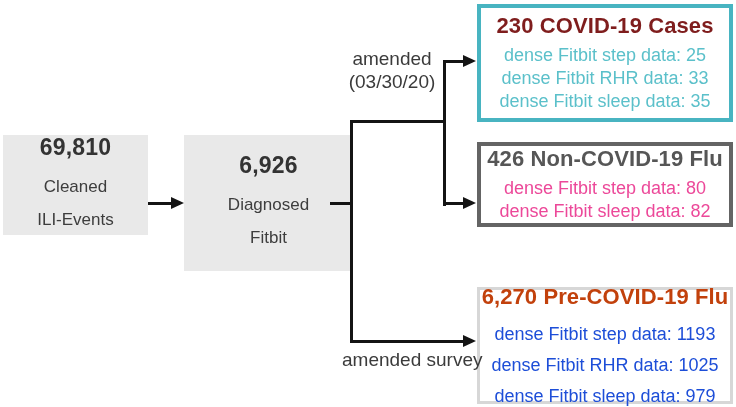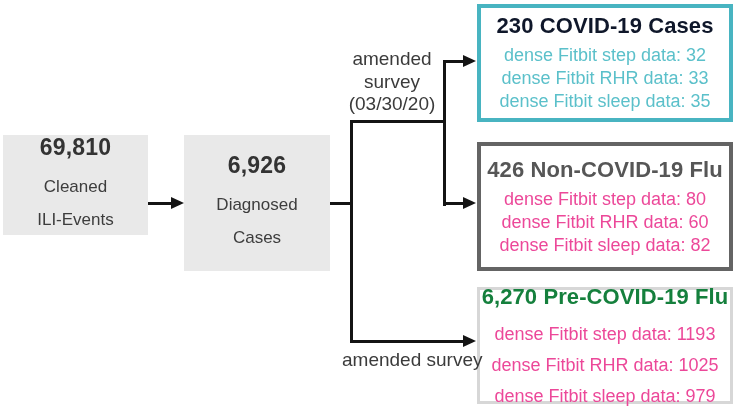--- a/index.html
+++ b/index.html
@@ -15,43 +15,43 @@
     position:absolute;
     background:#e9e9e9;
     display:flex;flex-direction:column;
     align-items:center;justify-content:center;
     text-align:center;
     color:#3d3d3d;
   }
   .gbox .count{font-size:23px;font-weight:bold;color:#333333;margin-bottom:9px;letter-spacing:0.2px;}
   .gbox .nline{font-size:17px;line-height:33px;color:#3d3d3d;}
   #box-cleaned{left:3px;top:135px;width:145px;height:100px;text-align:center;}
-  #box-diagnosed{left:184px;top:135px;width:146px;height:136px;}
+  #box-diagnosed{left:184px;top:135px;width:169px;height:136px;}
 
   
   .obox{
     position:absolute;
     left:477px;width:256px;
     background:#ffffff;
     box-sizing:border-box;
     display:flex;flex-direction:column;
     align-items:center;justify-content:center;
     text-align:center;
   }
   .obox .otitle{font-size:22px;font-weight:bold;margin-bottom:5px;letter-spacing:0.1px;}
   .obox .oline{font-size:18px;line-height:23px;}
   #box-covid{top:4px;height:118px;border:4px solid #48b4c1;}
-  #box-covid .otitle{color:#0f172a;}
+  #box-covid .otitle{color:#7f1d1d;}
   #box-covid .oline{color:#5bc0ca;}
-  #box-noncovid{top:142px;height:129px;border:4px solid #646464;}
+  #box-noncovid{top:142px;height:85px;border:4px solid #646464;}
   #box-noncovid .otitle{color:#565656;}
   #box-noncovid .oline{color:#ec4899;}
   #box-precovid{top:287px;height:117px;border:3px solid #d7d7d7;}
-  #box-precovid .otitle{color:#15803d;}
-  #box-precovid .oline{color:#ec4899;margin-top:8px;}
+  #box-precovid .otitle{color:#c2410c;}
+  #box-precovid .oline{color:#1d4ed8;margin-top:8px;}
 
   
   .hline,.vline{position:absolute;background:#141414;}
   .hline{height:3px;}
   .vline{width:3px;}
   .ahead{
     position:absolute;width:0;height:0;
     border-top:6.5px solid transparent;
     border-bottom:6.5px solid transparent;
     border-left:13px solid #141414;
@@ -88,34 +88,33 @@
 
   <div class="gbox" id="box-cleaned">
     <div class="count">69,810</div>
     <div class="nline">Cleaned</div>
     <div class="nline">ILI-Events</div>
   </div>
 
   <div class="gbox" id="box-diagnosed">
     <div class="count">6,926</div>
     <div class="nline">Diagnosed</div>
-    <div class="nline">Cases</div>
+    <div class="nline">Fitbit</div>
   </div>
 
   <div class="obox" id="box-covid">
     <div class="otitle">230 COVID-19 Cases</div>
-    <div class="oline">dense Fitbit step data: 32</div>
+    <div class="oline">dense Fitbit step data: 25</div>
     <div class="oline">dense Fitbit RHR data: 33</div>
     <div class="oline">dense Fitbit sleep data: 35</div>
   </div>
 
   <div class="obox" id="box-noncovid">
     <div class="otitle">426 Non-COVID-19 Flu</div>
     <div class="oline">dense Fitbit step data: 80</div>
-    <div class="oline">dense Fitbit RHR data: 60</div>
     <div class="oline">dense Fitbit sleep data: 82</div>
   </div>
 
   <div class="obox" id="box-precovid">
     <div class="otitle">6,270 Pre-COVID-19 Flu</div>
     <div class="oline">dense Fitbit step data: 1193</div>
     <div class="oline">dense Fitbit RHR data: 1025</div>
     <div class="oline">dense Fitbit sleep data: 979</div>
   </div>
 
@@ -131,18 +130,17 @@
   <div class="ahead" id="ah-covid"></div>
 
   <div class="hline" id="ln-noncovid"></div>
   <div class="ahead" id="ah-noncovid"></div>
 
   <div class="hline" id="ln-precovid"></div>
   <div class="ahead" id="ah-precovid"></div>
 
   <div class="elabel" id="lbl-amended">
     <div>amended</div>
-    <div>survey</div>
     <div>(03/30/20)</div>
   </div>
   <div class="elabel" id="lbl-original">amended survey</div>
 
 </div>
 
 </body></html>

